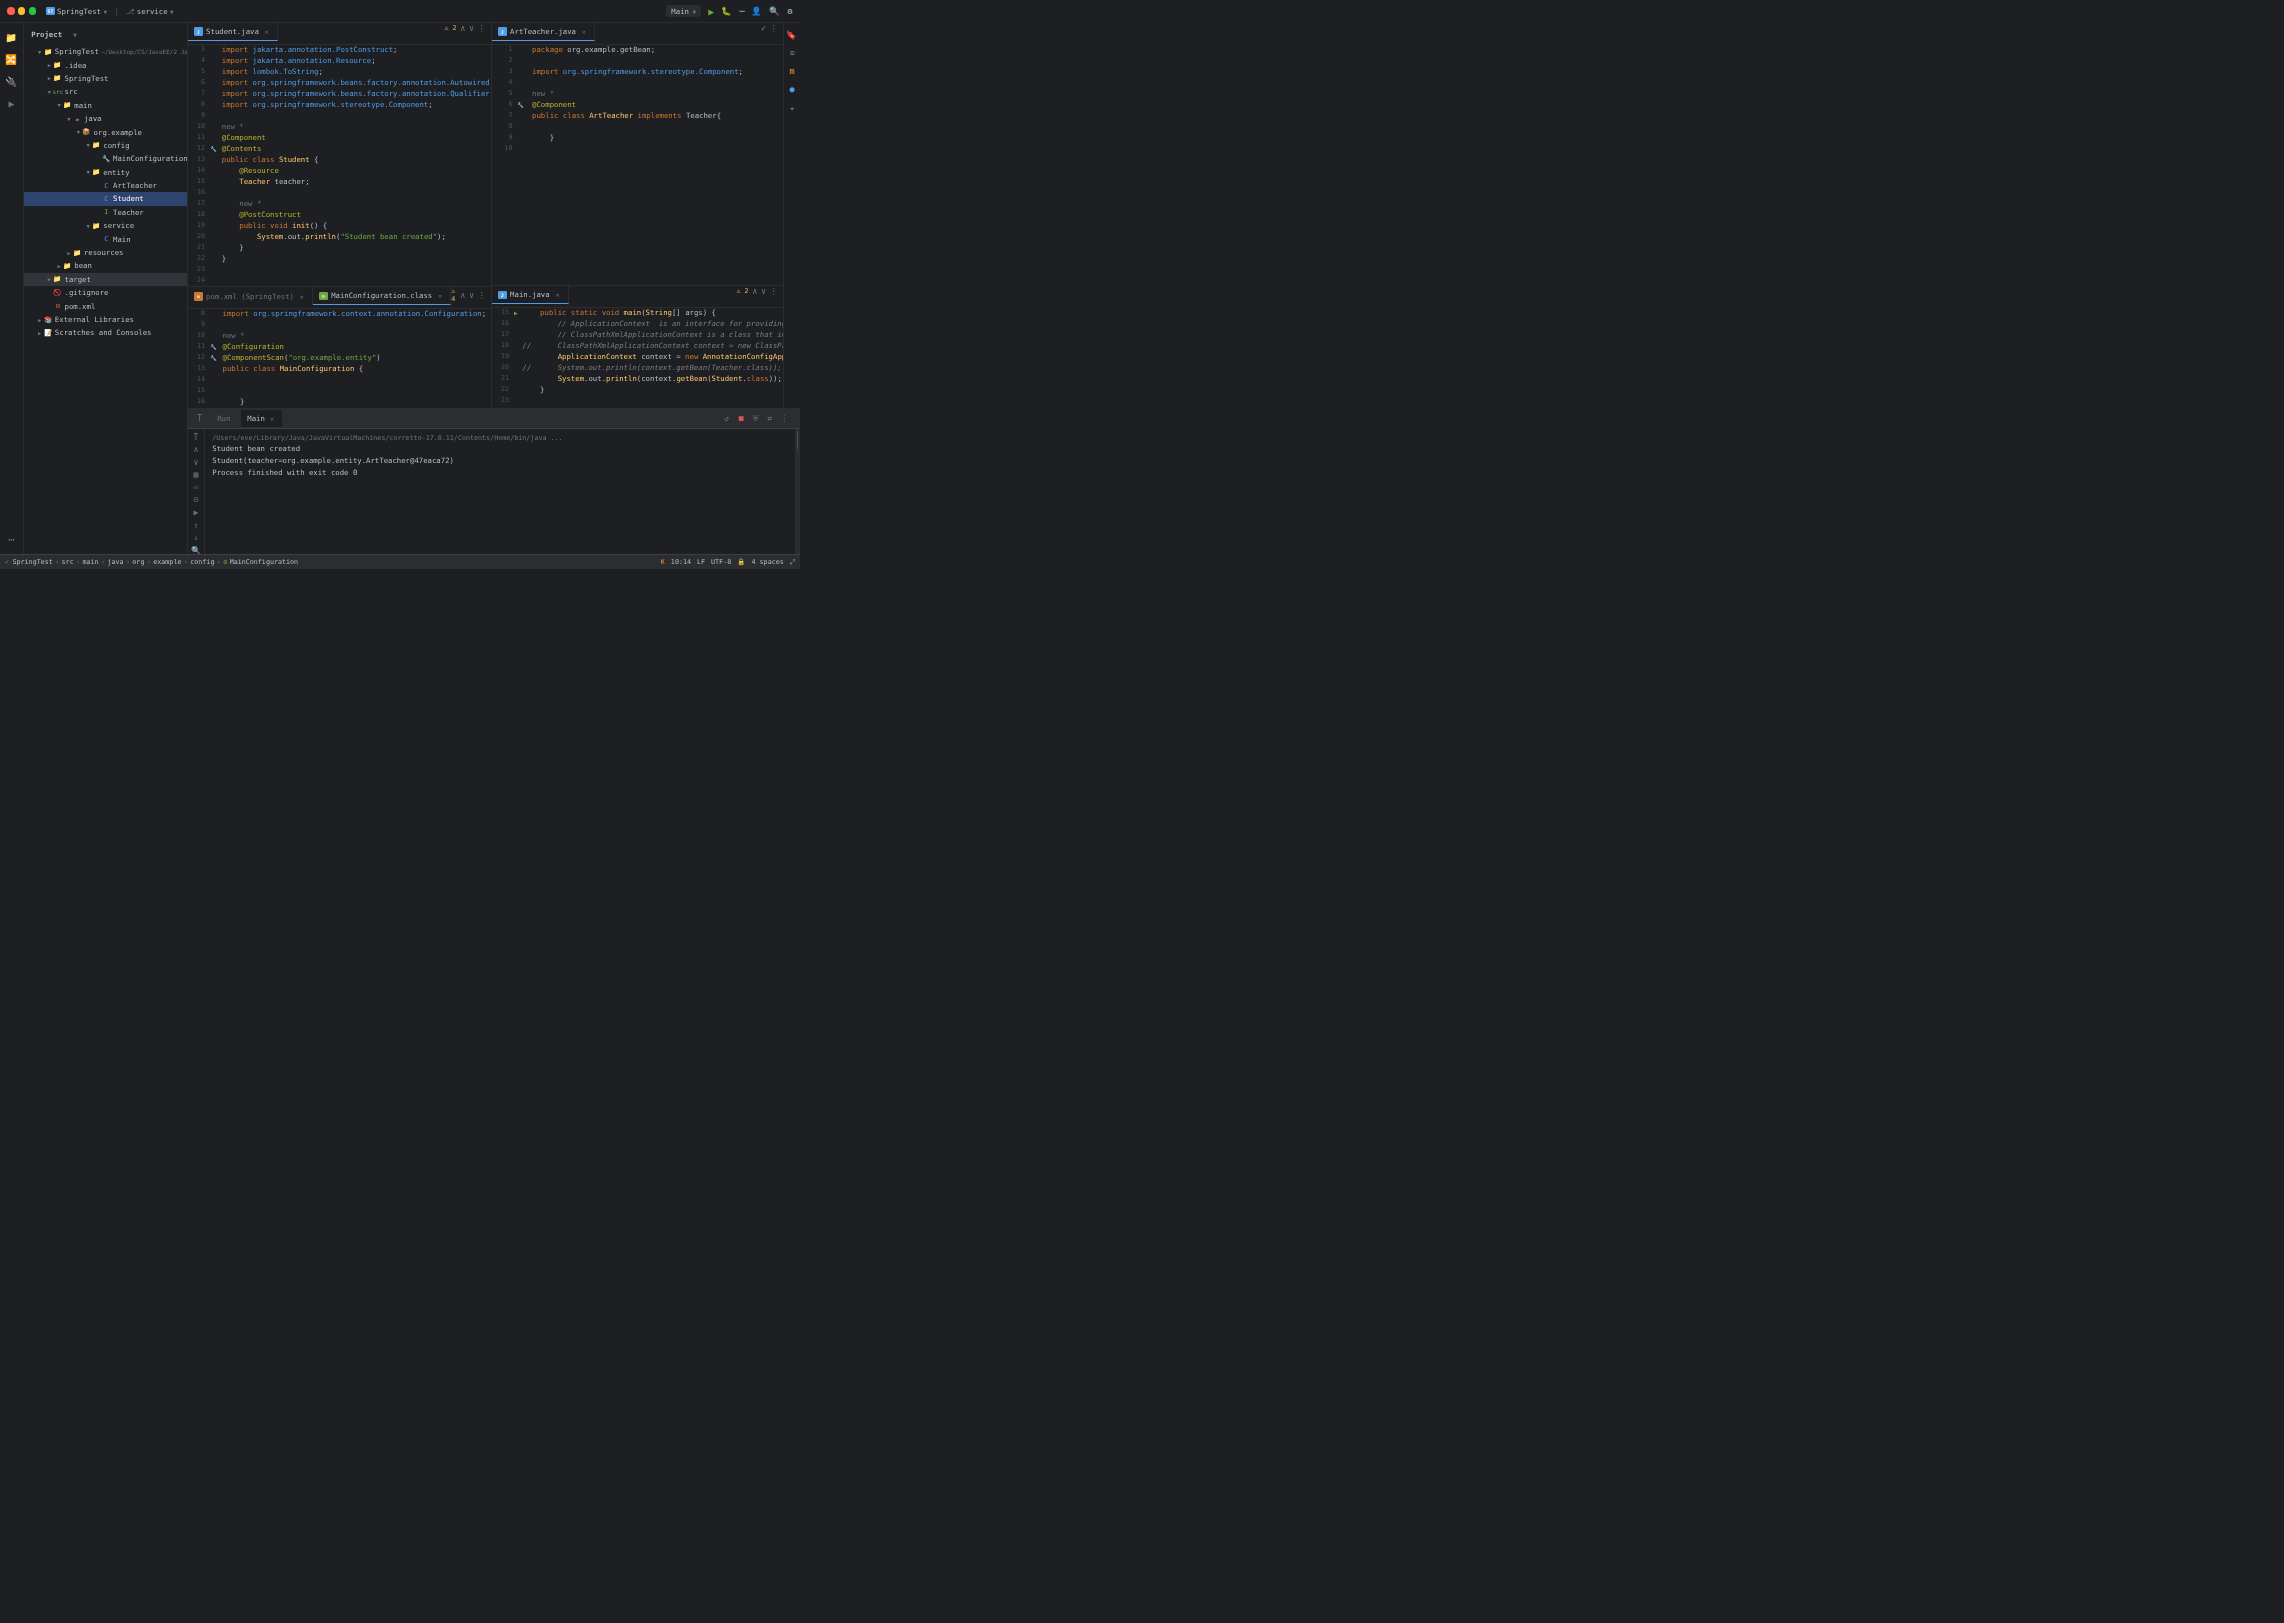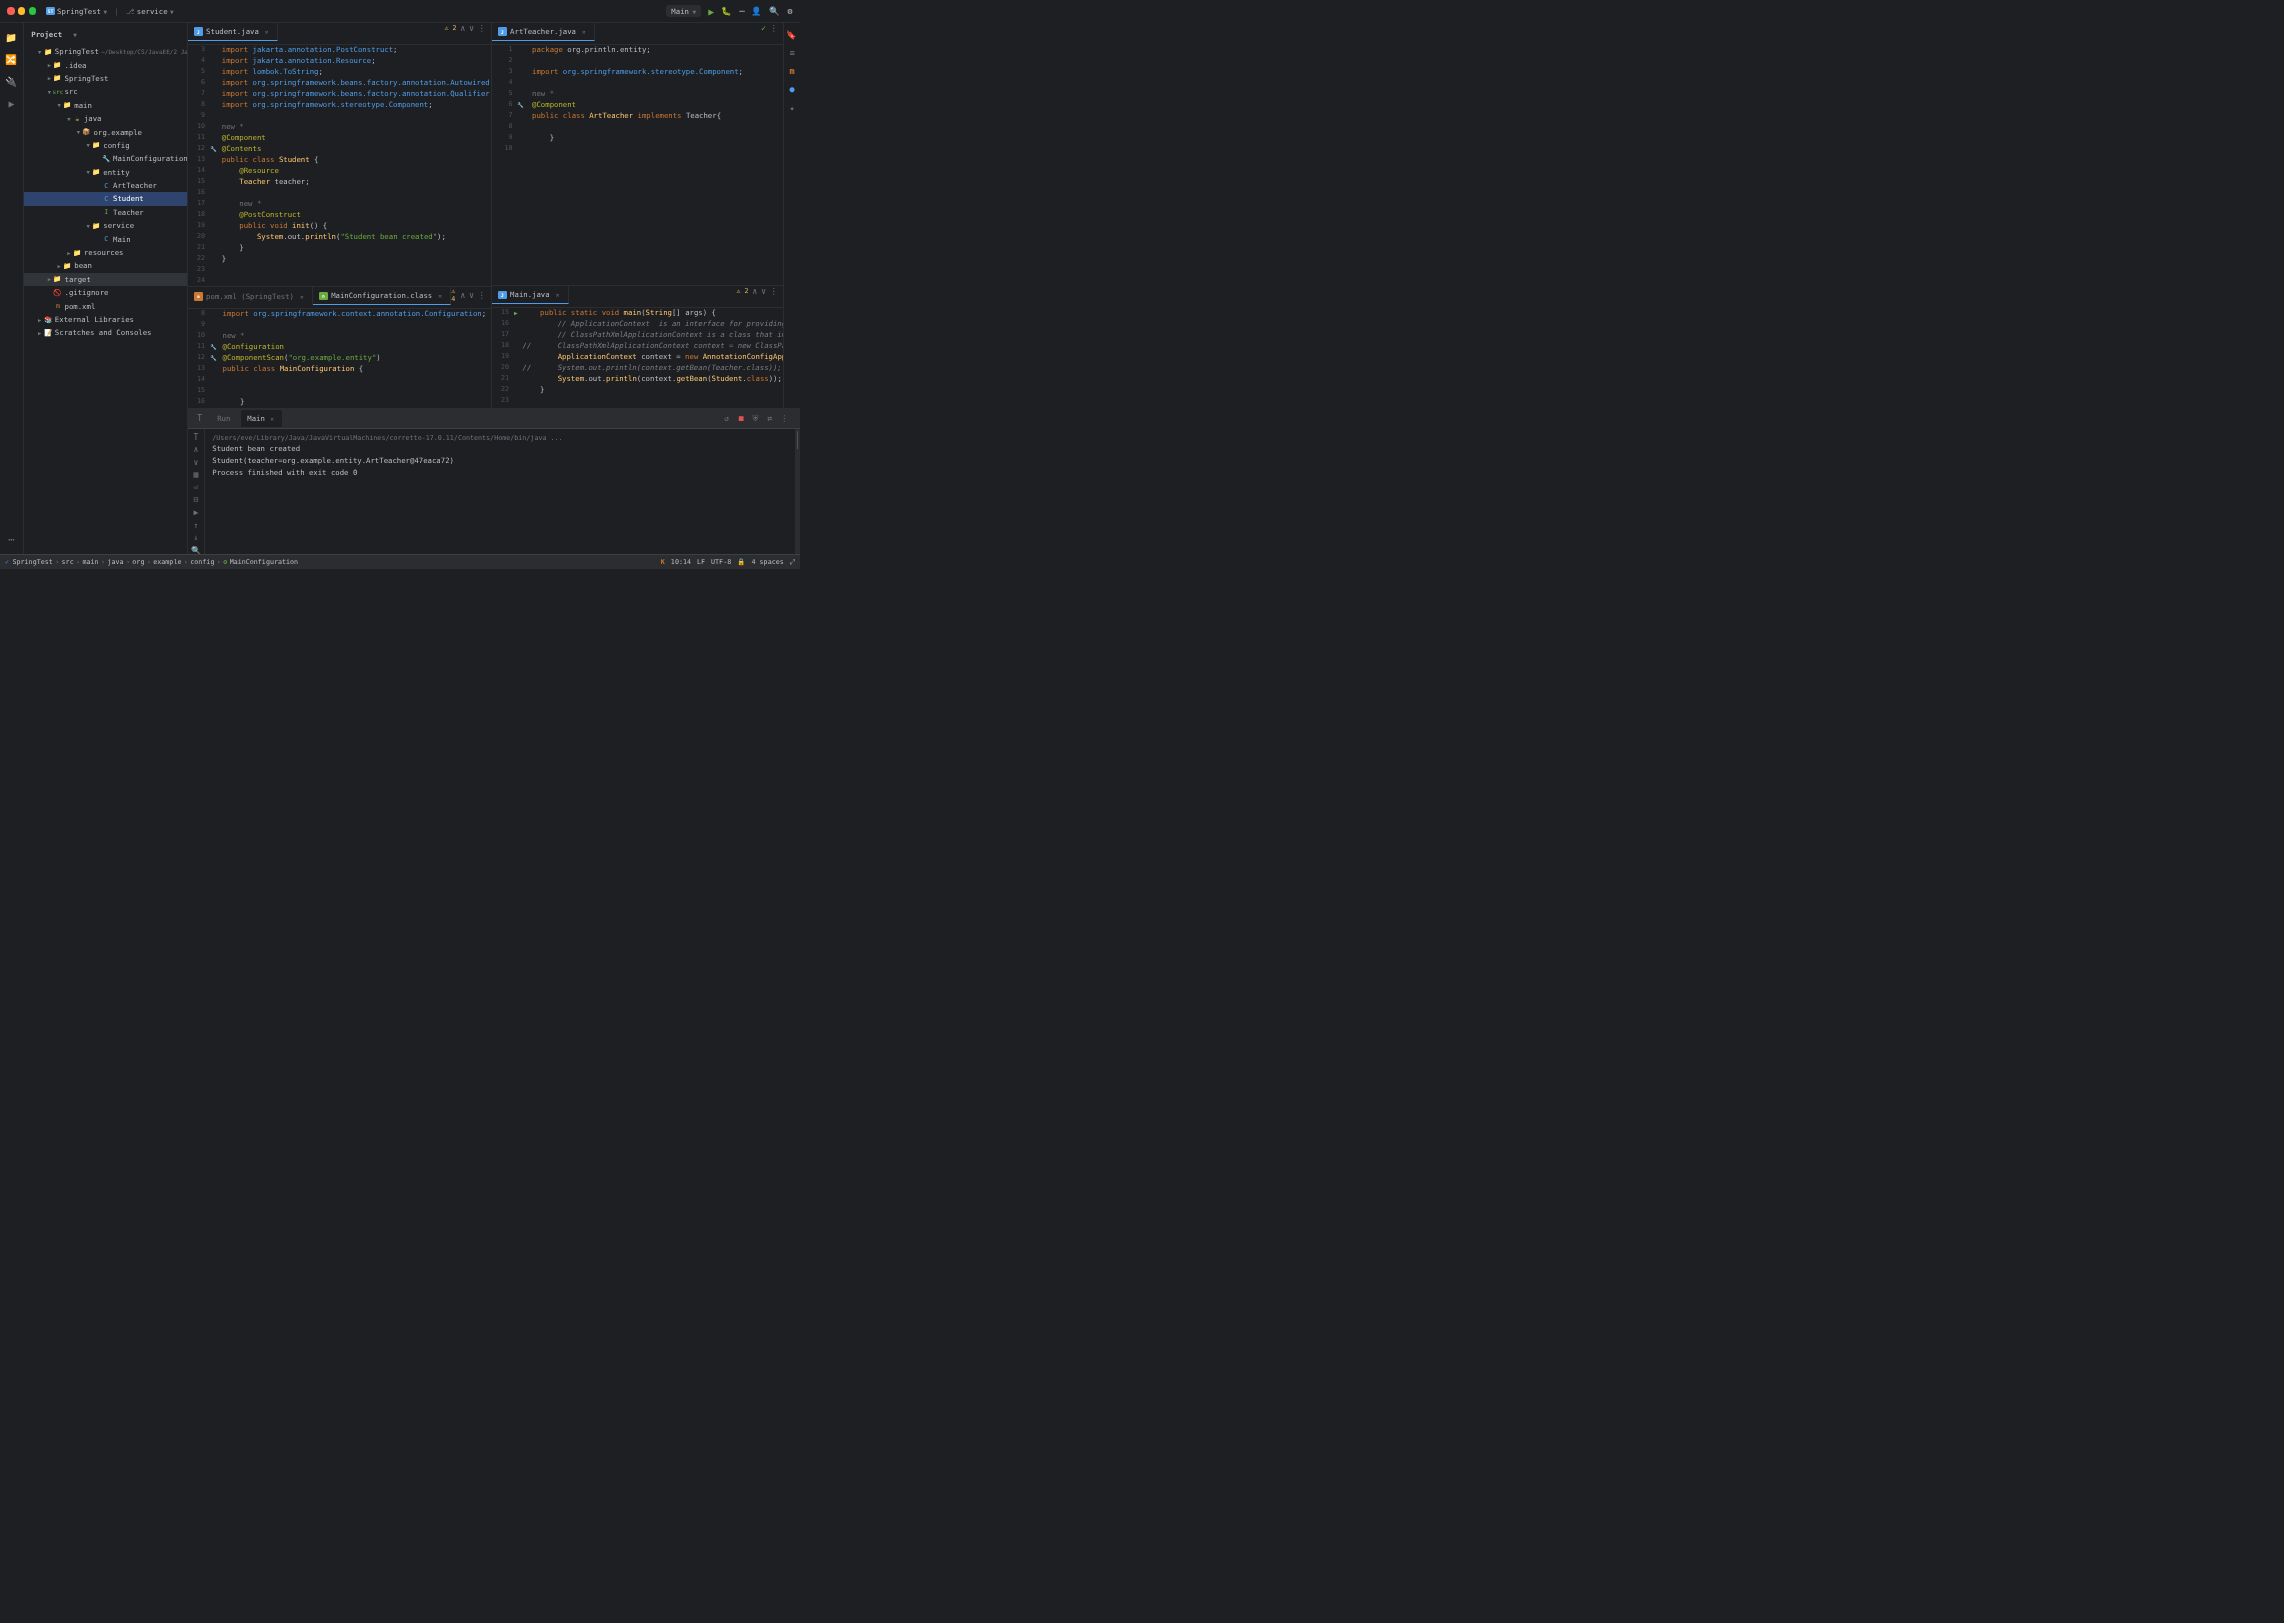--- a/index.html
+++ b/index.html
@@ -1004,21 +1004,21 @@
               <span style="color:#6aaa40;">✓</span>
               <span>⋮</span>
             </div>
           </div>
           <div class="code-editor">
             <table class="code-table">
               <tbody>
                   <tr>
                 <td class="line-num">1</td>
                 <td class="gutter"></td>
-                <td class="code-line"><span class="kw">package</span> <span class="pkg">org.println.entity</span>;</td>
+                <td class="code-line"><span class="kw">package</span> <span class="pkg">org.example.getBean</span>;</td>
               </tr>
               <tr>
                     <td class="line-num">2</td>
                     <td class="gutter"></td>
                     <td class="code-line"></td>
                   </tr>
               <tr>
                 <td class="line-num">3</td>
                 <td class="gutter"></td>
                 <td class="code-line"><span class="kw">import</span> <span class="imp">org.springframework.stereotype.Component</span>;</td>

